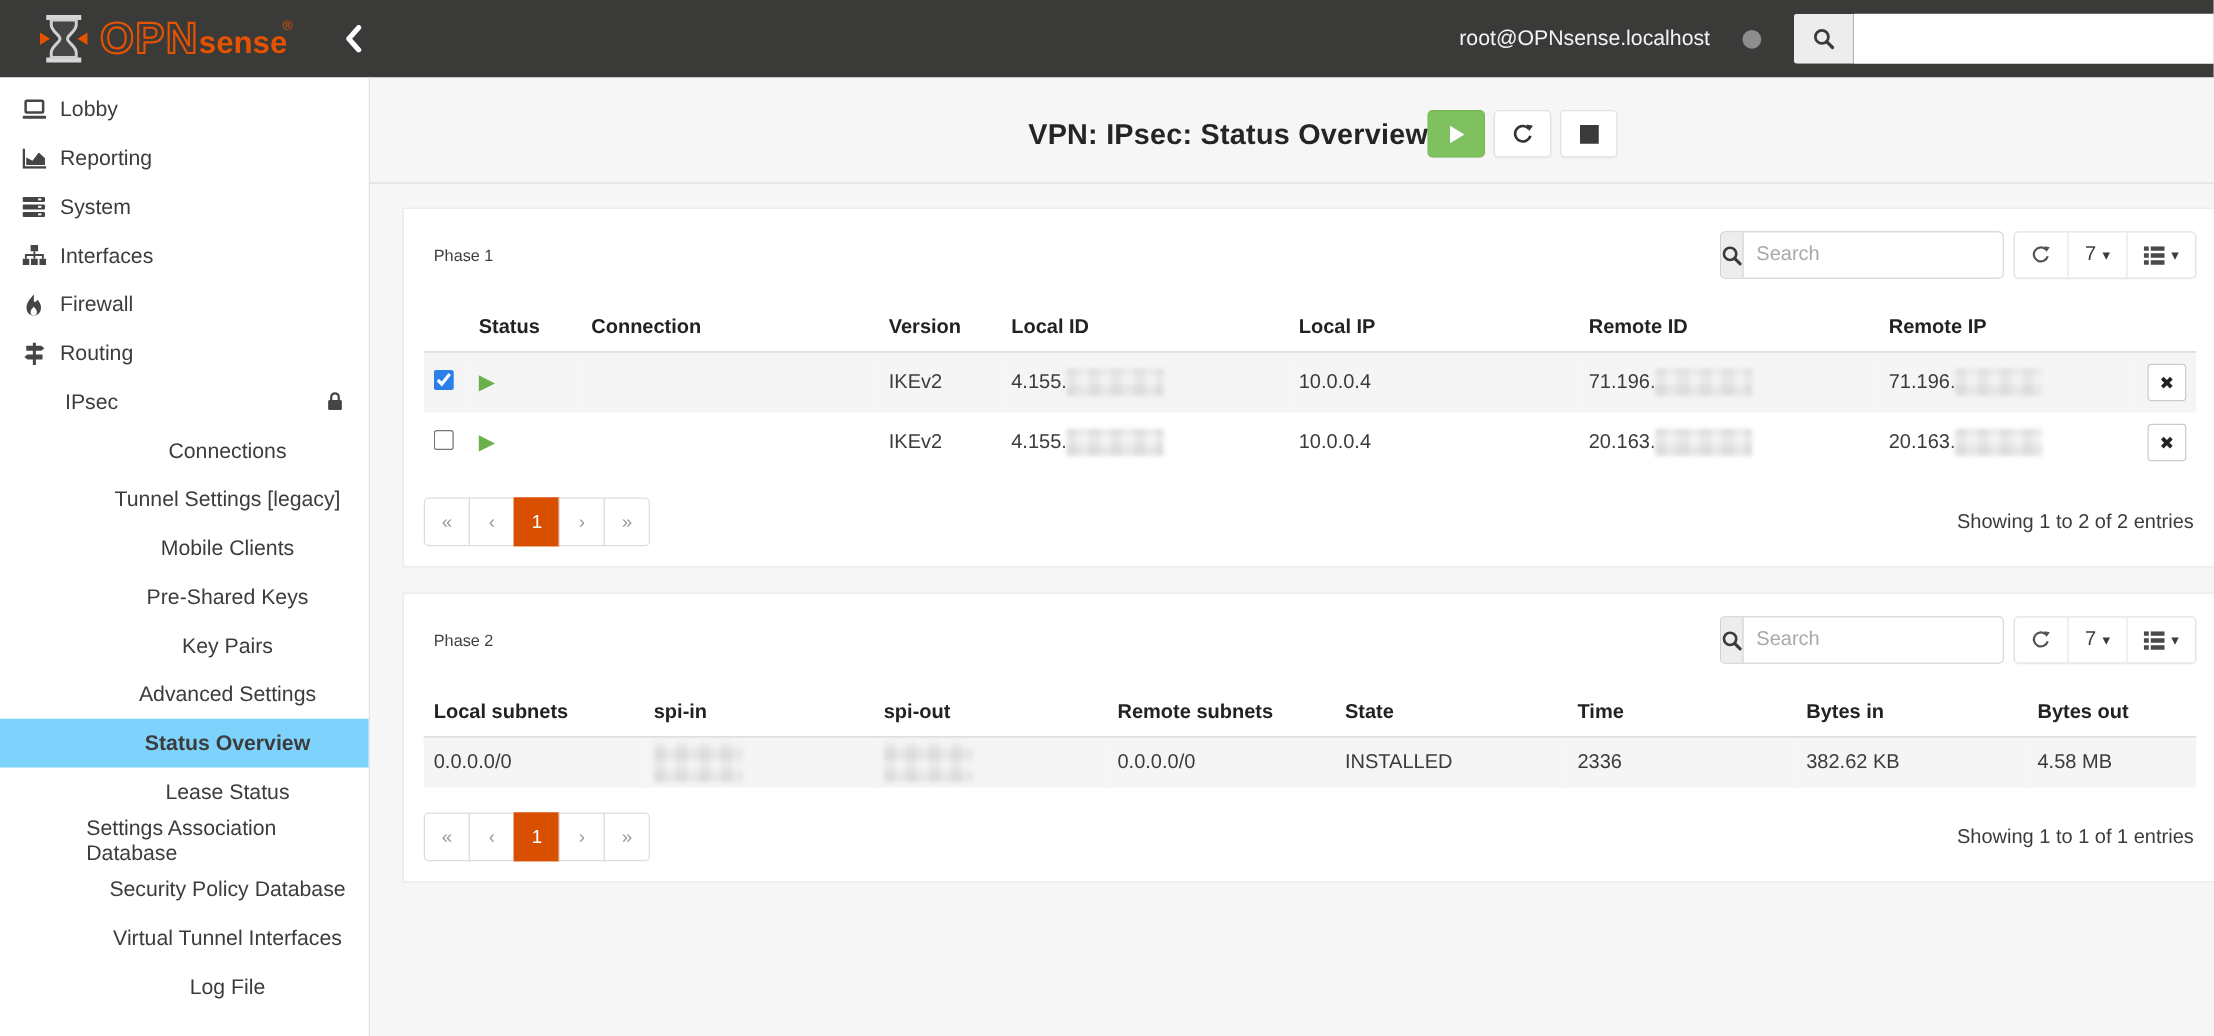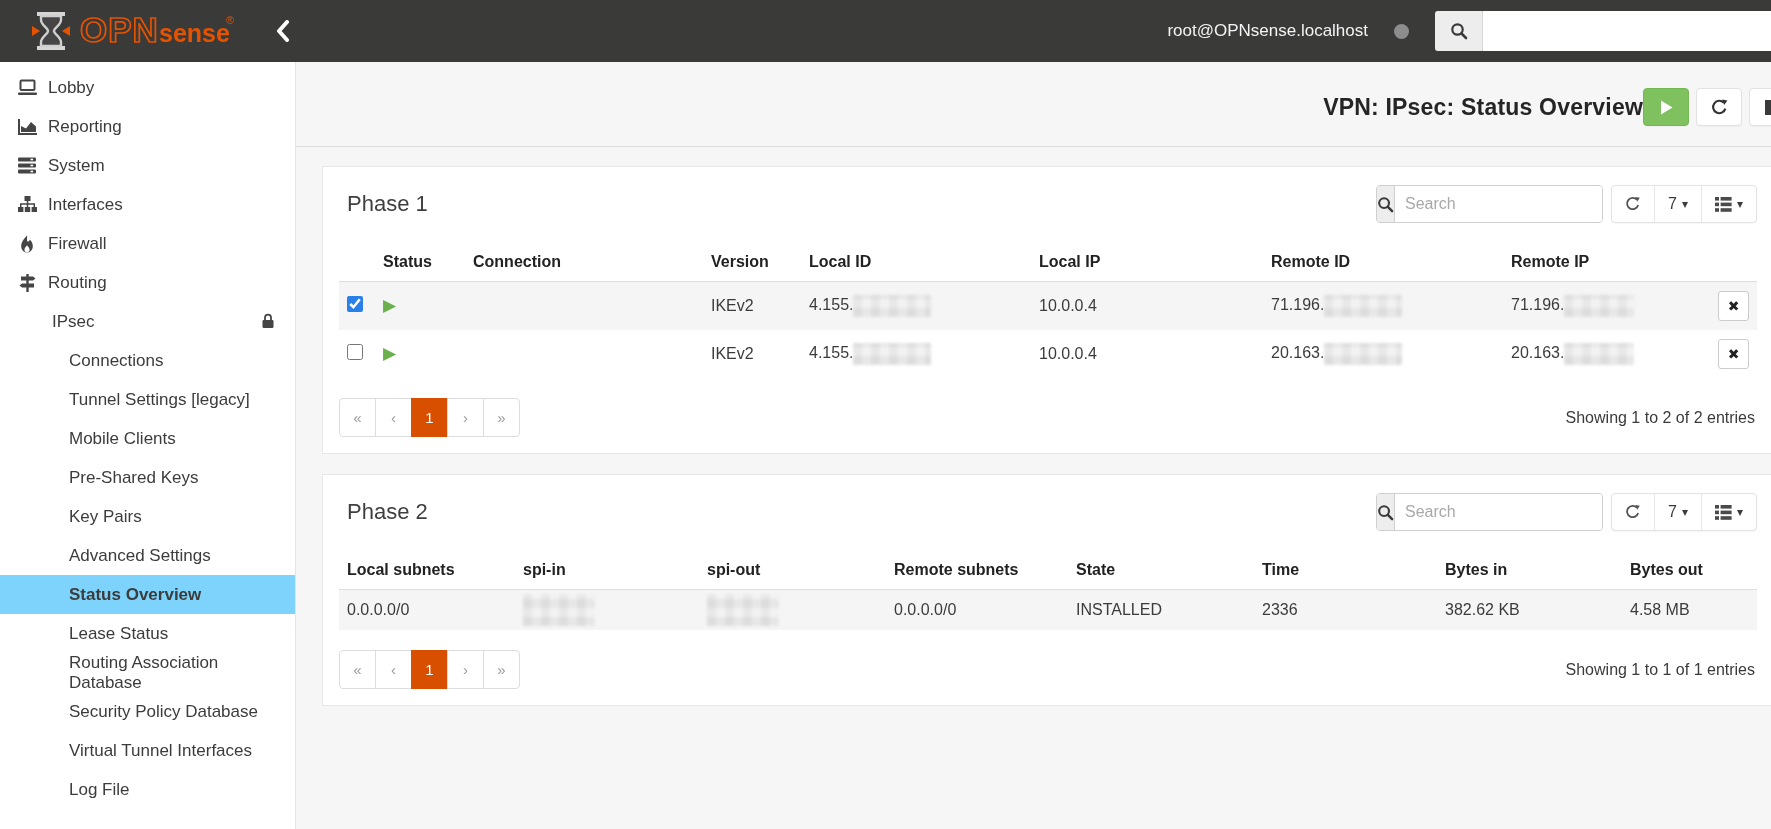--- a/index.html
+++ b/index.html
@@ -36,46 +36,46 @@
     width:296px; background:#ffffff; border-right:1px solid #e4e4e4;
     padding-top:6px; overflow:hidden; flex-shrink:0;
   }
   .nav-item {
     height:39px; display:flex; align-items:center; padding-left:15px;
     font-size:17px; color:#3c3c3c; cursor:pointer; position:relative;
   }
   .nav-item .ic { width:24px; display:flex; justify-content:center; margin-right:9px; }
   .nav-item.parent-active { background:#f7f7f7; }
   .nav-sub1 { padding-left:52px; }
-  .nav-sub2 { padding-left:69px; }
+  .nav-sub2 { padding-left:69px;justify-content:center; }
   .nav-item.active { background:#7dd3fc;font-weight:bold; }
   .lock-right { position:absolute; right:20px; top:11px; }
 
   .content { flex:1; background:#f6f6f6; position:relative; overflow:hidden; }
   .content-header {
-    display:flex; align-items:center; justify-content:flex-end;
+    display:flex; align-items:center; justify-content:center;
     padding:26px 0 20px 26px; border-bottom:1px solid #dddddd;
   }
   .page-title { font-size:23px; font-weight:600; color:#252525; letter-spacing:0.2px; }
   .toolbar { display:flex; gap:7px; margin-right:-24px; }
   .tb-btn {
     height:38px; width:46px; border-radius:4px; border:1px solid #e2e2e2; background:#fff;
     display:flex; align-items:center; justify-content:center; cursor:pointer;
     box-shadow:0 1px 1px rgba(0,0,0,0.03);
   }
   .tb-btn.green { background:#80c15f; border-color:#74b854; }
   .stop-square { width:15px; height:15px; background:#3a3a3a; }
 
   
   .panel {
     background:#fff; border:1px solid #e7e7e7; margin:19px -3px 20px 26px;
     padding:14px 16px 16px 16px;
   }
   .panel-head { display:flex; align-items:center; justify-content:space-between; margin:4px 0 20px 0; }
-  .panel-title { font-size:22px; color:#3f3f3f; padding-left:8px; }
+  .panel-title { font-size:13px; color:#3f3f3f; padding-left:8px; }
   .panel-controls { display:flex; align-items:center; gap:8px; }
   .search-group { display:flex; height:38px; width:227px; border:1px solid #cfcfcf; border-radius:4px; overflow:hidden; background:#fff; }
   .search-group .addon { width:47px; background:#ededed; border-right:1px solid #cfcfcf; display:flex; align-items:center; justify-content:center; }
   .search-group input { flex:1; border:none; outline:none; font-size:16px; padding:0 10px; color:#444; }
   .search-group input::placeholder { color:#a9a9a9; }
   .btn-group { display:flex; height:38px; border:1px solid #e2e2e2; border-radius:4px; background:#fff; box-shadow:0 1px 1px rgba(0,0,0,0.03); }
   .btn-group .bg-btn {
     padding:0 13px; display:flex; align-items:center; justify-content:center; gap:5px;
     border-right:1px solid #e6e6e6; cursor:pointer; font-size:16px; color:#3c3c3c;
   }
@@ -250,21 +250,21 @@
     <div class="nav-item nav-sub2">
       <span>Advanced Settings</span>
     </div>
     <div class="nav-item nav-sub2 active">
       <span>Status Overview</span>
     </div>
     <div class="nav-item nav-sub2">
       <span>Lease Status</span>
     </div>
     <div class="nav-item nav-sub2">
-      <span>Routing Association Database</span>
+      <span>Settings Association Database</span>
     </div>
     <div class="nav-item nav-sub2">
       <span>Security Policy Database</span>
     </div>
     <div class="nav-item nav-sub2">
       <span>Virtual Tunnel Interfaces</span>
     </div>
     <div class="nav-item nav-sub2">
       <span>Log File</span>
     </div>

